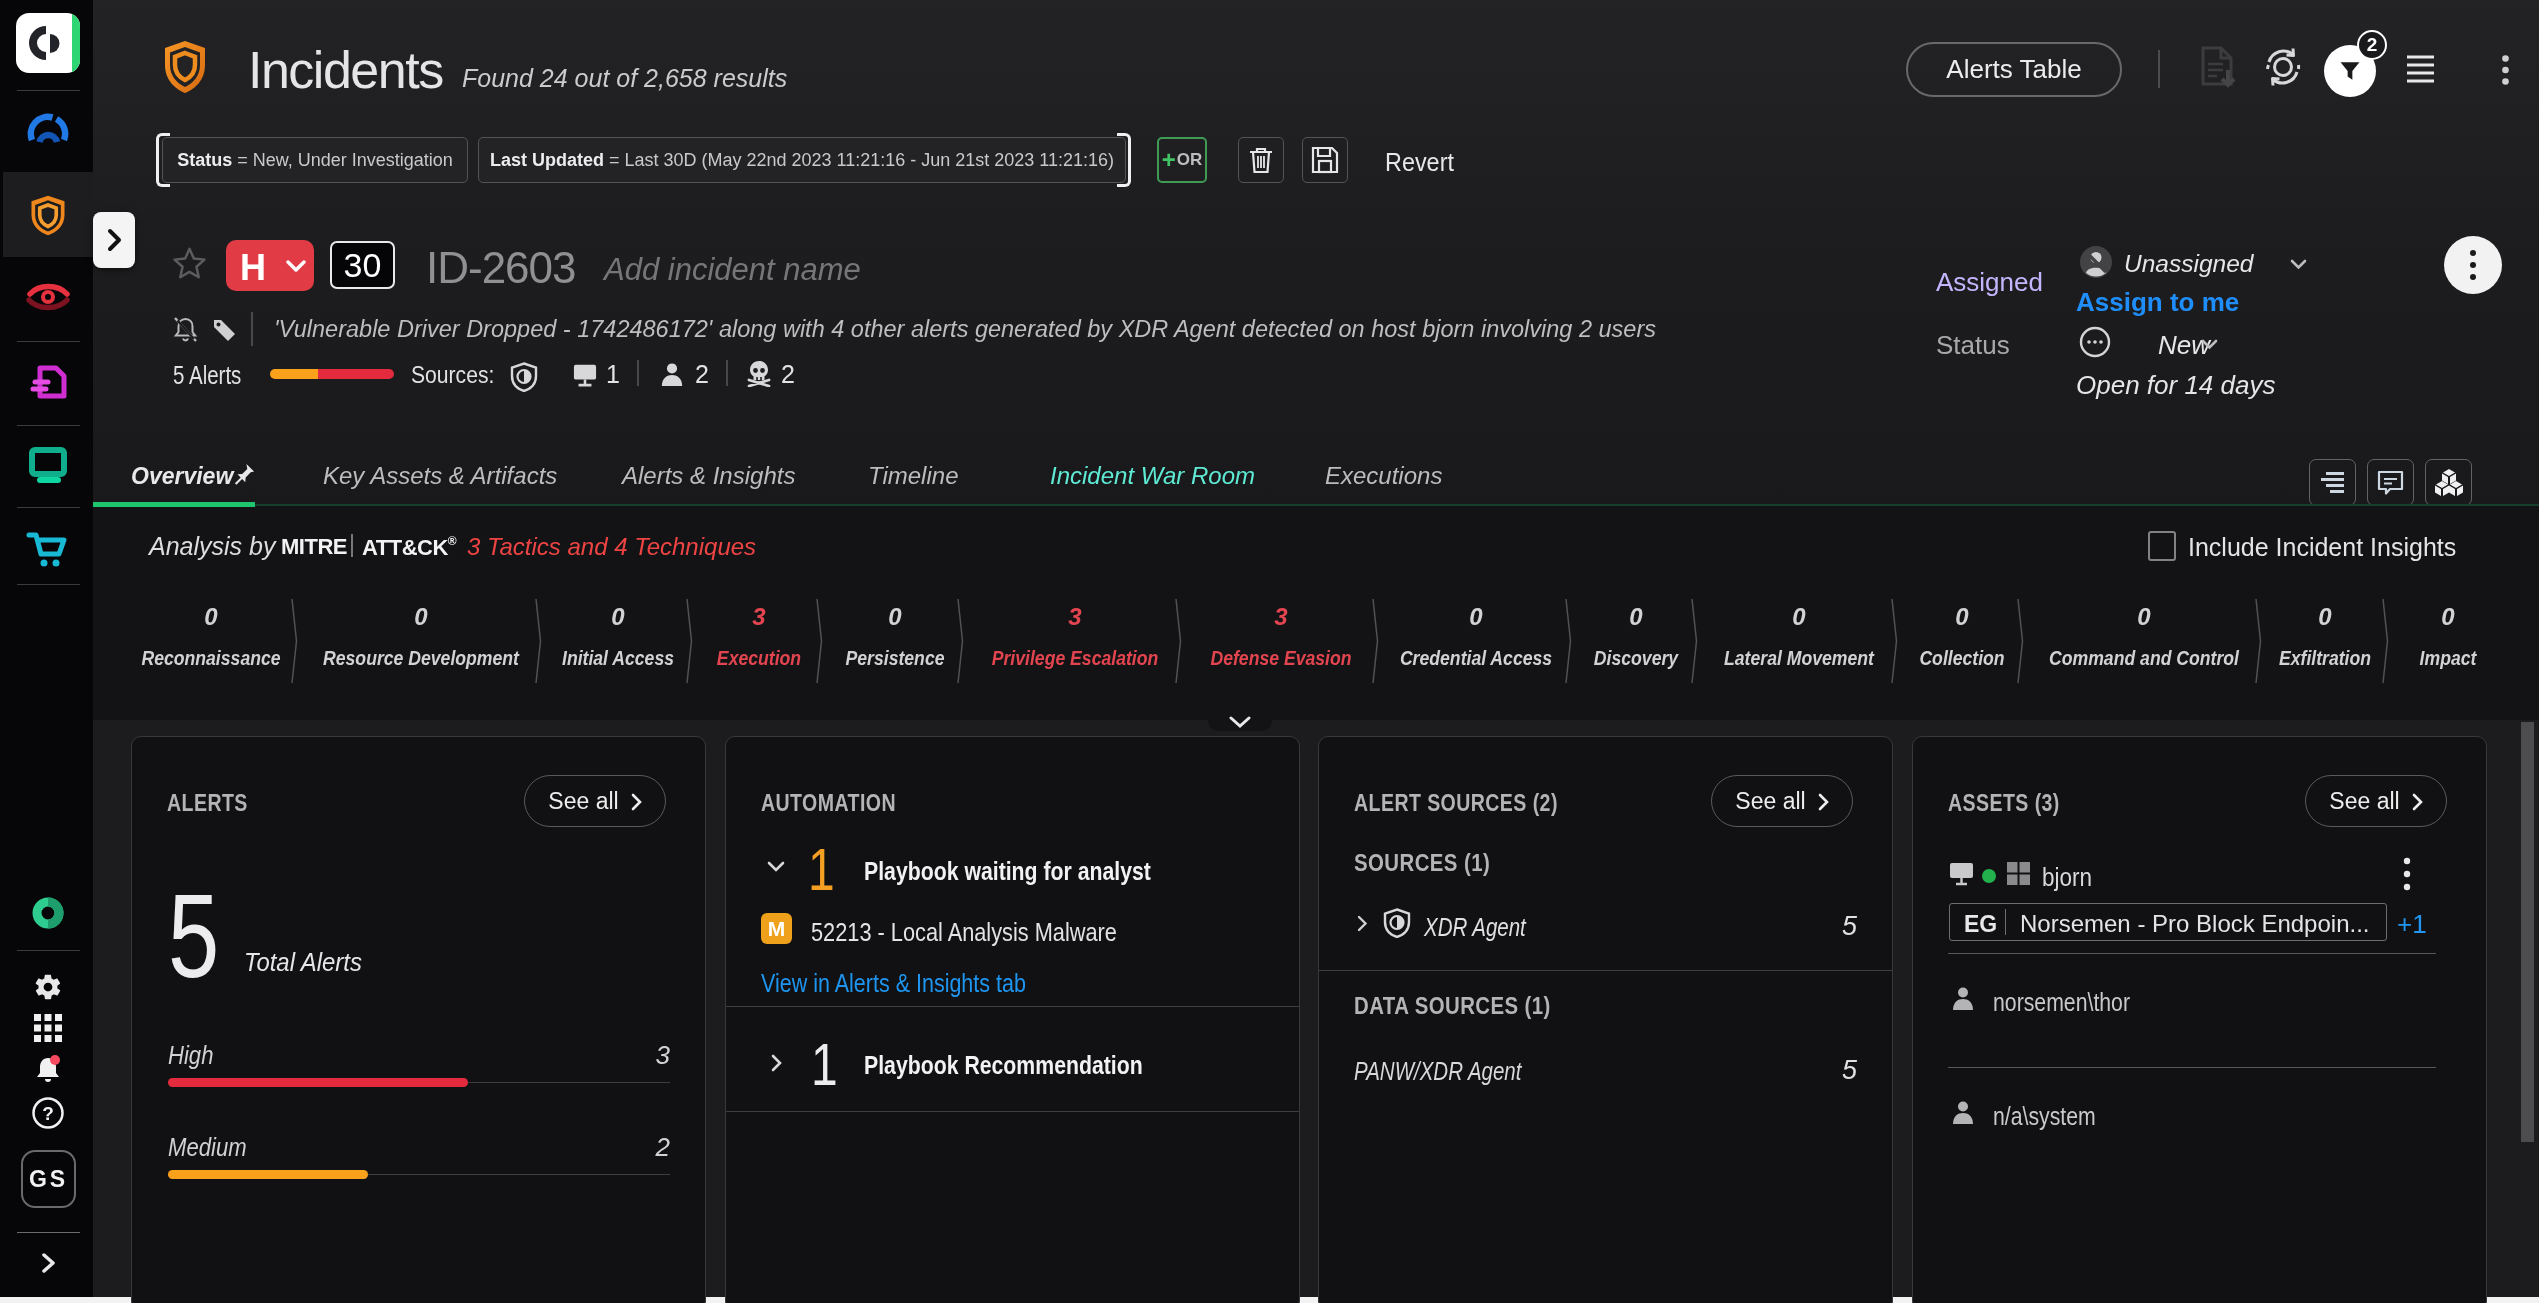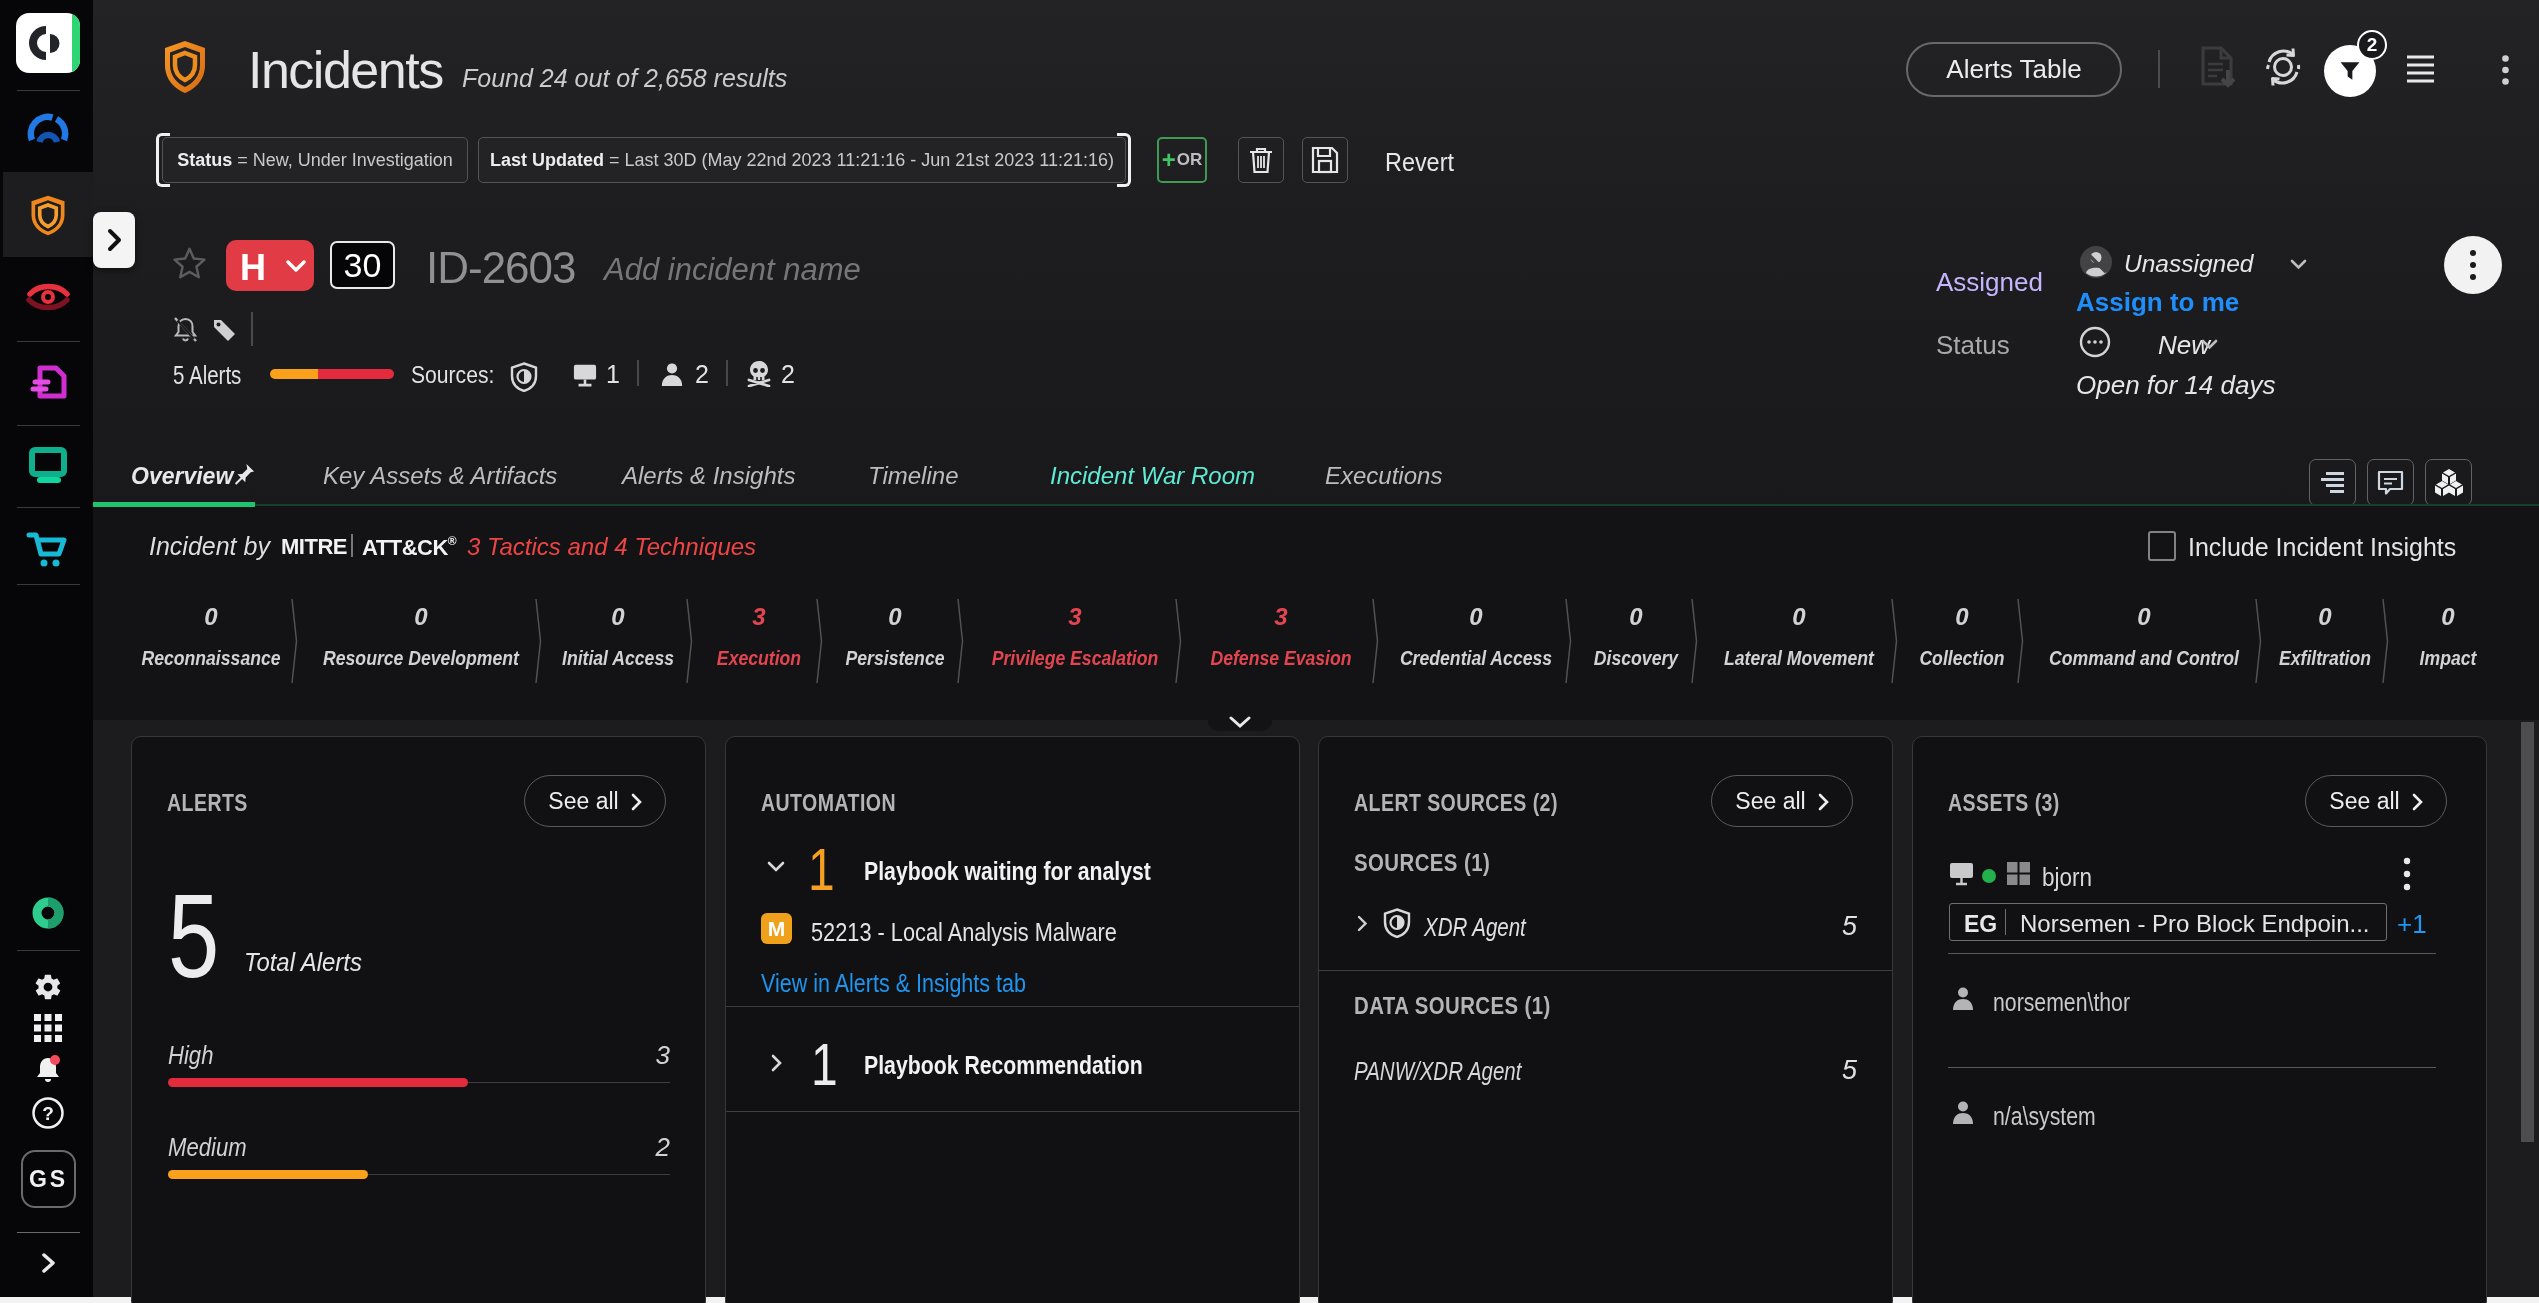--- a/index.html
+++ b/index.html
@@ -217,20 +217,21 @@
     <path d="M13.5 3 C9 3 6.5 6.5 6.5 10.5 v5.5 l-2.7 3.5 h19.4 l-2.7 -3.5 v-5.5 c0-4-2.5-7.5-7-7.5z" fill="none" stroke="#b9b9bb" stroke-width="2"></path>
     <path d="M11 22.5 a2.6 2.6 0 0 0 5 0" fill="none" stroke="#b9b9bb" stroke-width="2"></path>
     <path d="M3 2 L24 25" stroke="#b9b9bb" stroke-width="2.4"></path>
     <path d="M5.5 4.5 L22 23" stroke="#1d1d1f" stroke-width="2.4"></path>
   </svg>
   <svg class="abs" style="left:212px; top:317px;" width="25" height="25" viewBox="0 0 25 25">
     <path d="M2 10 V3 H9 L23 17 L16 24 Z" fill="#cfcfd1"></path>
     <circle cx="6.5" cy="7.5" r="2" fill="#1d1d1f"></circle>
   </svg>
   <div class="abs" style="left:251px; top:312px; width:2px; height:34px; background:#4a4a4c;"></div>
+  <div class="abs it" style="left:274px; top:316px; font-size:23.5px; color:#bebec0; white-space:nowrap;">'Vulnerable Driver Dropped - 1742486172' along with 4 other alerts generated by XDR Agent detected on host bjorn involving 2 users</div>
 
   <div class="abs" style="left:173px; top:361px; font-size:25px; color:#e2e2e4; transform:scaleX(0.82); transform-origin:0 0;">5 Alerts</div>
   <div class="abs" style="left:270px; top:369px; width:124px; height:10px; border-radius:5px; overflow:hidden;">
     <div style="position:absolute; left:0; top:0; width:48px; height:10px; background:#f9a11b;"></div>
     <div style="position:absolute; left:48px; top:0; width:76px; height:10px; background:#e42b3d;"></div>
   </div>
   <div class="abs" style="left:411px; top:361px; font-size:24px; color:#e2e2e4; transform:scaleX(0.88); transform-origin:0 0;">Sources:</div>
   <svg class="abs" style="left:510px; top:362px;" width="28" height="30" viewBox="0 0 28 30">
     <path d="M14 1.5 L26 5.5 L26 14 C26 22.5 20 27 14 29 C8 27 2 22.5 2 14 L2 5.5 Z" fill="none" stroke="#d8d8da" stroke-width="2.4"></path>
     <circle cx="14" cy="14.5" r="6.5" fill="none" stroke="#d8d8da" stroke-width="2.2"></circle>
@@ -323,21 +324,21 @@
     <g fill="#f0f0f2" transform="translate(7,12)">
       <path d="M15 1 L21 4.5 L15 8 L9 4.5 Z"></path>
         <path d="M8 5.5 L14 9 V16 L8 12.5 Z"></path>
         <path d="M22 5.5 V12.5 L16 16 V9 Z"></path>
     </g>
   </svg>
 
   <div class="abs" style="left:93px; top:504px; width:2446px; height:2px; background:#15402b;"></div>
   <div class="abs" style="left:93px; top:502px; width:162px; height:5px; background:#1fc46f;"></div>
 
-  <div class="abs it" style="left:149px; top:532px; font-size:25px; color:#dededf;">Incident by</div>
+  <div class="abs it" style="left:149px; top:532px; font-size:25px; color:#dededf;">Analysis by</div>
   <div class="abs b" style="left:281px; top:534px; font-size:22px; color:#f2f2f3; letter-spacing:-0.5px;">MITRE</div>
   <div class="abs" style="left:351px; top:534px; width:2px; height:23px; background:#77777a;"></div>
   <div class="abs b" style="left:362px; top:534px; font-size:22px; color:#f2f2f3; letter-spacing:-0.5px;">ATT&amp;CK<span style="font-size:12px; vertical-align:10px;">®</span></div>
   <div class="abs it" style="left:467px; top:533px; font-size:24px; color:#ef4444;">3 Tactics and 4 Techniques</div>
   <div class="abs" style="left:2148px; top:531px; width:28px; height:30px; border:2px solid #828285; border-radius:3px;"></div>
   <div class="abs" style="left:2188px; top:533px; font-size:25px; color:#e4e4e6;">Include Incident Insights</div>
 
   <div class="abs b it" style="left:211px; top:603px; transform:translateX(-50%); font-size:24px; color:#d2d2d4;">0</div>
   <div class="abs b it" style="left:211px; top:646px; transform:translateX(-50%) scaleX(0.86); font-size:20.5px; color:#d2d2d4; white-space:nowrap;">Reconnaissance</div>
   <div class="abs b it" style="left:421px; top:603px; transform:translateX(-50%); font-size:24px; color:#d2d2d4;">0</div>

